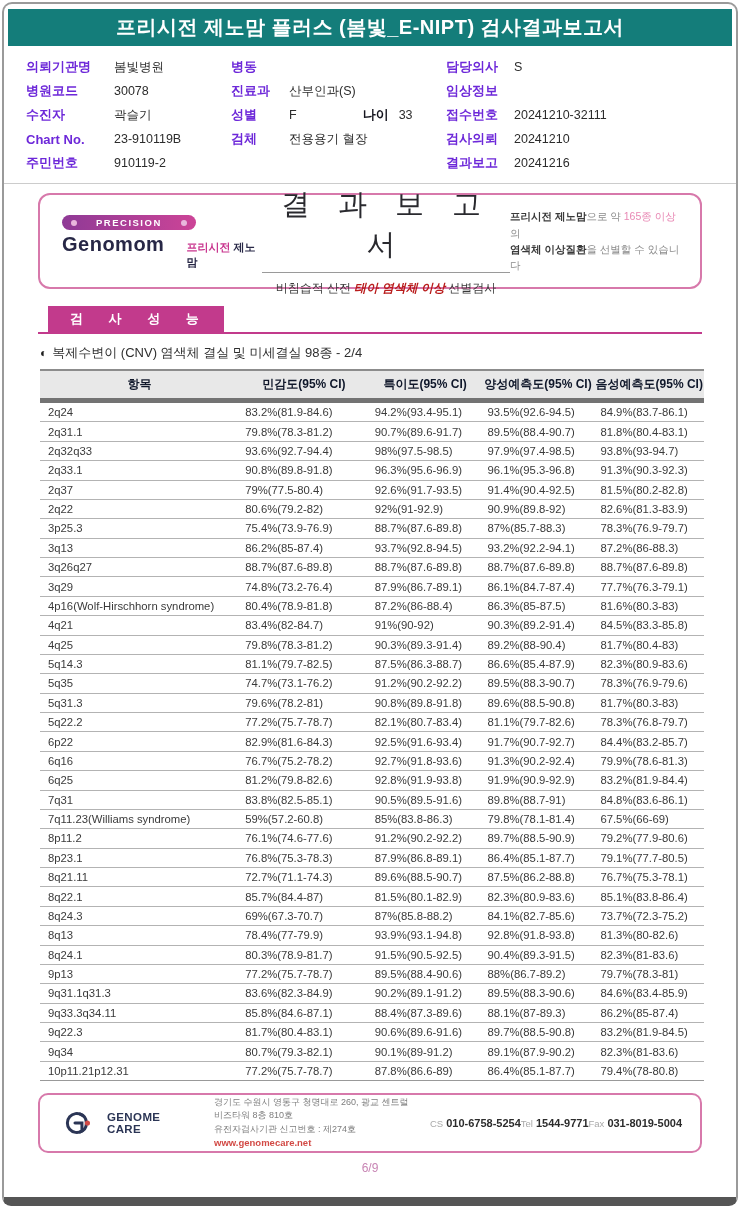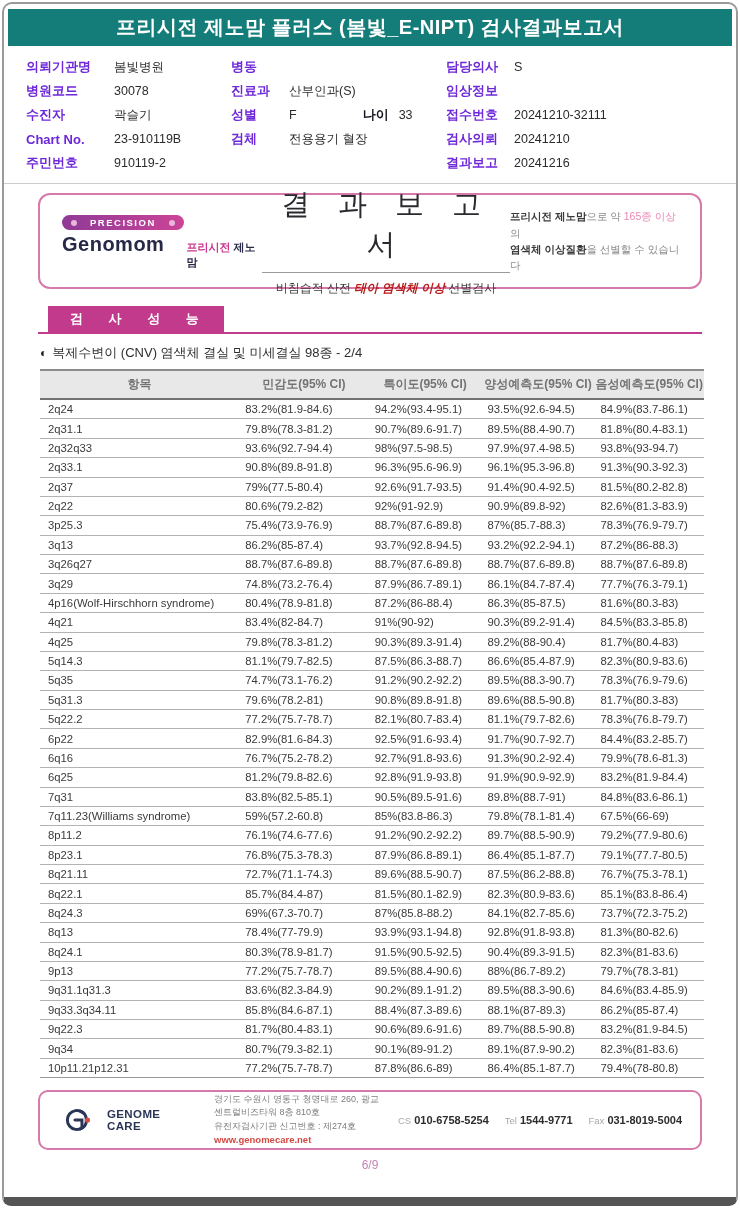--- a/index.html
+++ b/index.html
@@ -60,21 +60,21 @@
     border: 2px solid #d779ab;
     border-radius: 12px;
     display: flex;
     align-items: center;
     padding: 0 18px 0 22px;
   }
   .banner-left { width: 200px; }
   .precision-badge {
     display: inline-flex;
     align-items: center;
-    gap: 13px;
+    gap: 19px;
     background: linear-gradient(90deg, #8f3a96, #cc4497);
     color: #ffffff;
     font-size: 9.5px;
     font-weight: bold;
     letter-spacing: 1.5px;
     border-radius: 9px;
     padding: 2px 9px;
     margin-bottom: 3px;
   }
   .badge-dot { width: 6px; height: 6px; border-radius: 50%; background: #e9b7dc; display: inline-block; }
@@ -127,24 +127,24 @@
   
   table.perf {
     margin: 7px 36px 0;
     width: 664px;
     border-collapse: collapse;
     table-layout: fixed;
   }
   table.perf thead th {
     background: #e8e8e8;
     border-top: 2px solid #8c8c8c;
-    border-bottom: 2px solid #737373;
+    border-bottom: 5px solid #737373;
     font-size: 12px;
     font-weight: bold;
-    color: #737373;
+    color: #0f172a;
     padding: 5px 0;
   }
   table.perf tbody td {
     border-bottom: 1px solid #b3b3b3;
     font-size: 11.3px;
     color: #3a3a3a;
     padding: 3.2px 0 3.2px 6px;
     white-space: nowrap;
     overflow: hidden;
   }
@@ -158,21 +158,21 @@
     border-radius: 10px;
     display: flex;
     align-items: center;
     padding: 0 18px 0 20px;
     gap: 16px;
   }
   .gc-logo { display: flex; align-items: center; gap: 13px; width: 138px; flex: 0 0 auto; }
   .gc-name { font-size: 11.5px; font-weight: bold; color: #2b3555; letter-spacing: 0.4px; }
   .f-addr { flex: 1; font-size: 9px; color: #7d7d7d; line-height: 1.5; }
   .f-site { color: #d24a45; font-weight: bold; text-decoration: none; font-size: 9.5px; }
-  .f-contacts { display: flex; gap: 16px; align-items: center; flex: 0 0 auto; }
+  .f-contacts { display: flex; align-items: center; flex: 0 0 auto; }
   .f-c { font-size: 11px; color: #2c2c2c; font-weight: bold; }
   .f-c .lab { color: #a9a9a9; font-weight: normal; font-size: 9.5px; margin-right: 3px; }
   .page-num { text-align: center; margin-top: 8px; font-size: 12px; color: #c885b4; }
 </style>
 </head>
 <body>
 
 <div class="page">
 
   <div class="title-bar">

